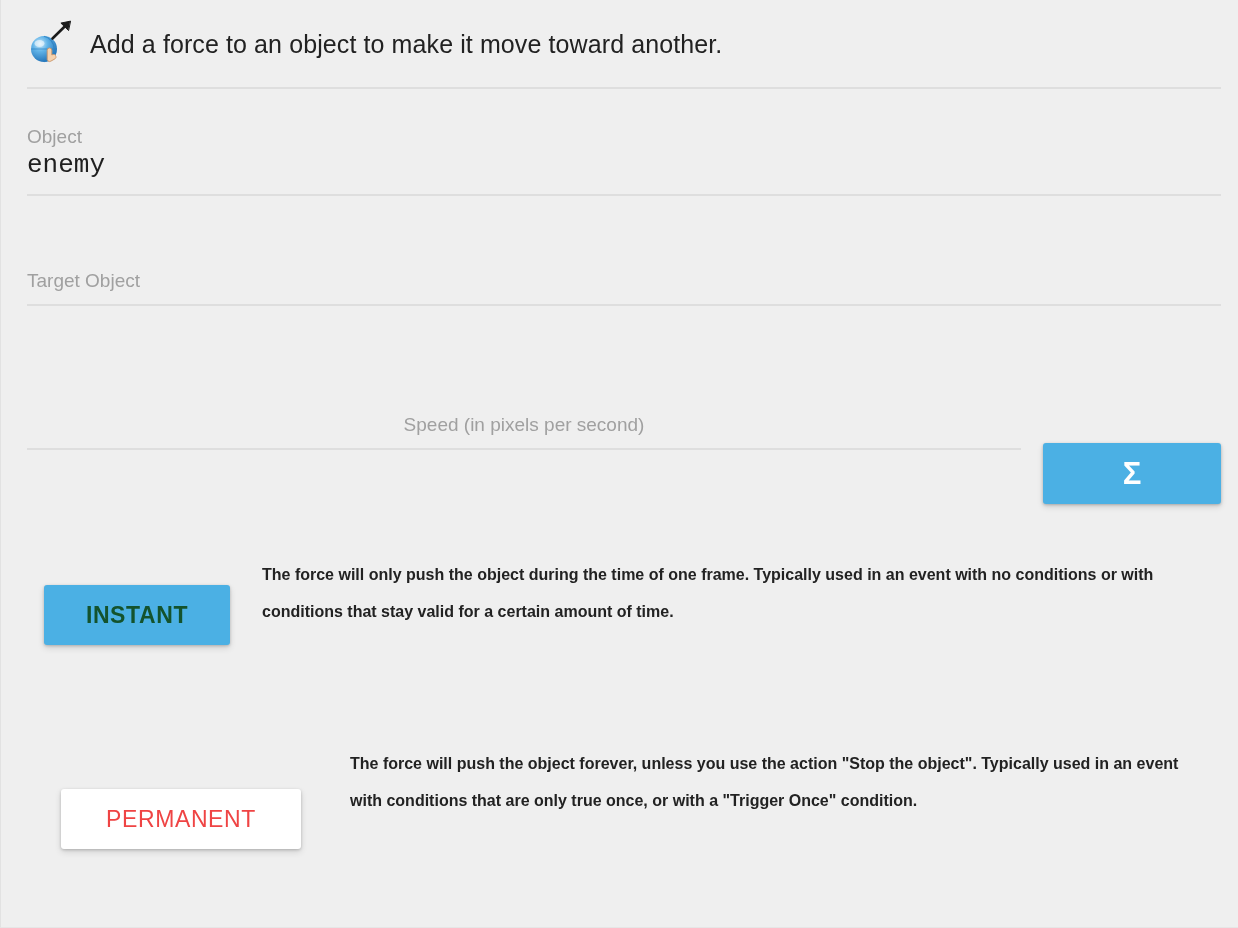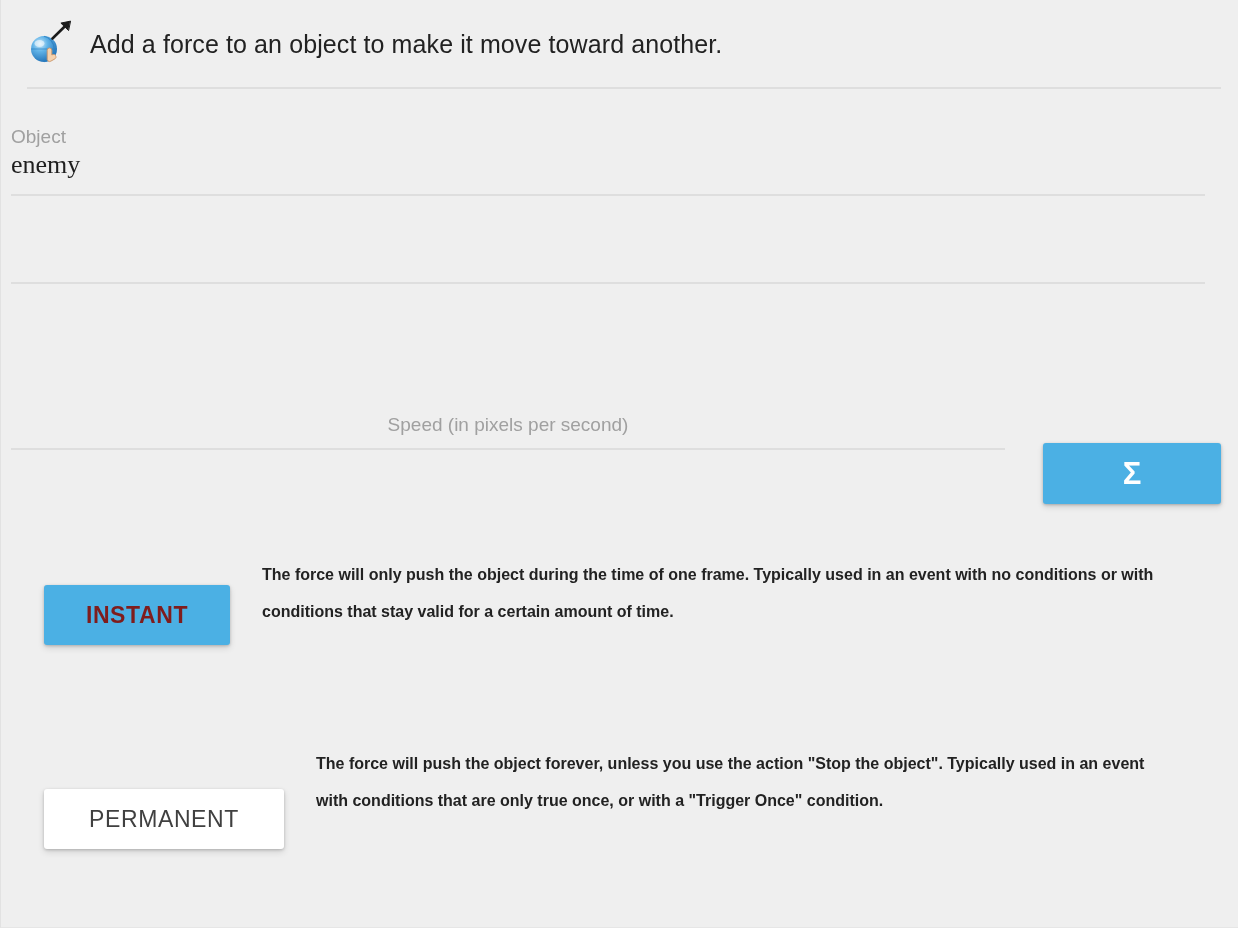--- a/index.html
+++ b/index.html
@@ -56,40 +56,40 @@
     left: 26px;
     width: 1194px;
     height: 2px;
     background: #dedede;
   }
   .divider.top { top: 87px; }
 
   
   .field {
     position: absolute;
-    left: 10px;
+    left: 26px;
   }
   .field-label {
     font-size: 19px;
     color: #a0a0a0;
     line-height: 22px;
     white-space: nowrap;
   }
   .field-value {
     font-size: 26px;
     color: #1f1f1f;
     line-height: 34px;
     background: transparent;
     border: 0;
     outline: none;
     padding: 0;
     margin: 0;
     width: 100%;
     display: block;
-    font-family: Liberation Serif, serif;
+    font-family: Liberation Mono, monospace;
   }
   .field-value.mono {
     font-family: "DejaVu Sans Mono", monospace;
     font-size: 25px;
   }
   .field-underline {
     height: 2px;
     background: #dedede;
     margin-top: 12px;
   }
@@ -133,51 +133,51 @@
     border: 0;
     border-radius: 3px;
     font-family: "Liberation Sans", sans-serif;
     cursor: pointer;
     text-align: center;
     padding: 0;
     box-shadow: 0 1px 3px rgba(0,0,0,0.20), 0 3px 7px rgba(0,0,0,0.12);
   }
   .mode-button.primary {
     background: #4bb0e4;
-    color: #7f1d1d;
+    color: #14532d;
     font-weight: bold;
     font-size: 23px;
     letter-spacing: 0.6px;
     width: 186px;
     height: 60px;
     line-height: 60px;
     margin-left: 43px;
     margin-top: 29px;
   }
   .mode-button.secondary {
     background: #ffffff;
-    color: #404040;
+    color: #ef4444;
     font-weight: normal;
     font-size: 23px;
     letter-spacing: 0.6px;
     width: 240px;
     height: 60px;
     line-height: 60px;
-    margin-left: 43px;
+    margin-left: 60px;
     margin-top: 44px;
   }
   .mode-desc {
     font-size: 16px;
     color: #222222;
     line-height: 37px;
     max-width: 945px;
     font-weight: bold;
   }
   #mode-instant .mode-desc   { margin-left: 32px; width: 940px; }
-  #mode-permanent .mode-desc { margin-left: 32px; width: 840px; }
+  #mode-permanent .mode-desc { margin-left: 49px; width: 840px; }
 </style>
 </head>
 <body>
 
 <div class="page">
 
   <div class="header">
     <span class="header-icon">
       <svg width="46" height="46" viewBox="0 0 46 46" xmlns="http://www.w3.org/2000/svg">
         <defs>
@@ -204,20 +204,21 @@
   </div>
   <div class="divider top"></div>
 
   <div class="field" id="field-object">
     <div class="field-label">Object</div>
     <div class="field-value" contenteditable="false" placeholder="" style="">enemy</div>
     <div class="field-underline"></div>
   </div>
 
   <div class="field" id="field-target">
+    <div class="field-label">Target Object</div>
     <div class="field-underline"></div>
   </div>
 
   <div class="field" id="field-speed">
     <div class="field-label">Speed (in pixels per second)</div>
     <div class="field-underline"></div>
   </div>
 
   <button class="sigma-button">Σ</button>
 

